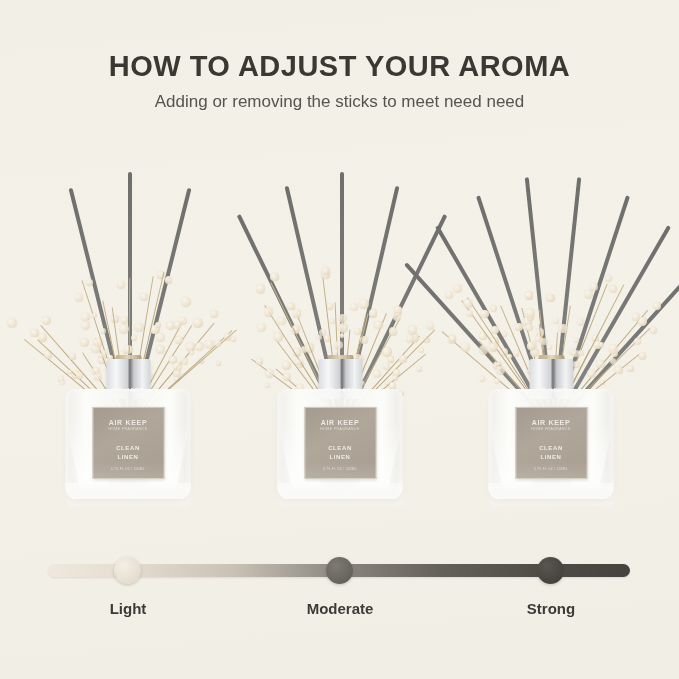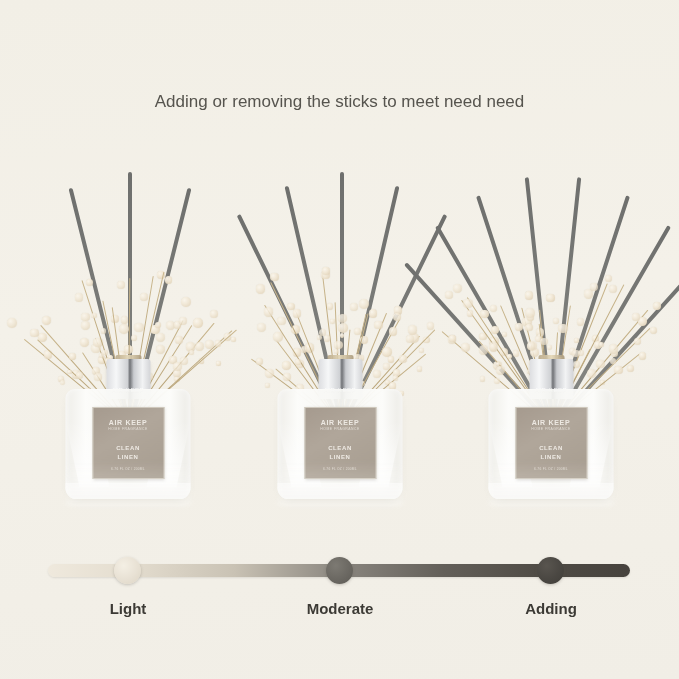--- a/index.html
+++ b/index.html
@@ -292,20 +292,21 @@
   }
   #label-light { left: 48px; }
   #label-moderate { left: 260px; }
   #label-strong { left: 471px; }
 </style>
 </head>
 <body>
 
 <div id="stage">
 
+  <div id="title">HOW TO ADJUST YOUR AROMA</div>
   <div id="subtitle">Adding or removing the sticks to meet need need</div>
 
   <div class="group g1">
     <div class="arrangement">
       <div class="sticks">
           <div class="stick" style="height: 245.963px; transform: rotate(-14deg);"></div>
           <div class="stick" style="height: 255px; transform: rotate(0deg);"></div>
           <div class="stick" style="height: 245.963px; transform: rotate(14deg);"></div>
         </div>
       <div class="flowers">
@@ -673,16 +674,16 @@
     </div>
   </div>
 
   <div id="slider-wrap">
     <div id="slider-track"></div>
     <div class="knob" id="knob-light"></div>
     <div class="knob" id="knob-moderate"></div>
     <div class="knob" id="knob-strong"></div>
     <div class="slider-label" id="label-light">Light</div>
     <div class="slider-label" id="label-moderate">Moderate</div>
-    <div class="slider-label" id="label-strong">Adding</div>
+    <div class="slider-label" id="label-strong">Strong</div>
   </div>
 
 </div>
 
 </body></html>

